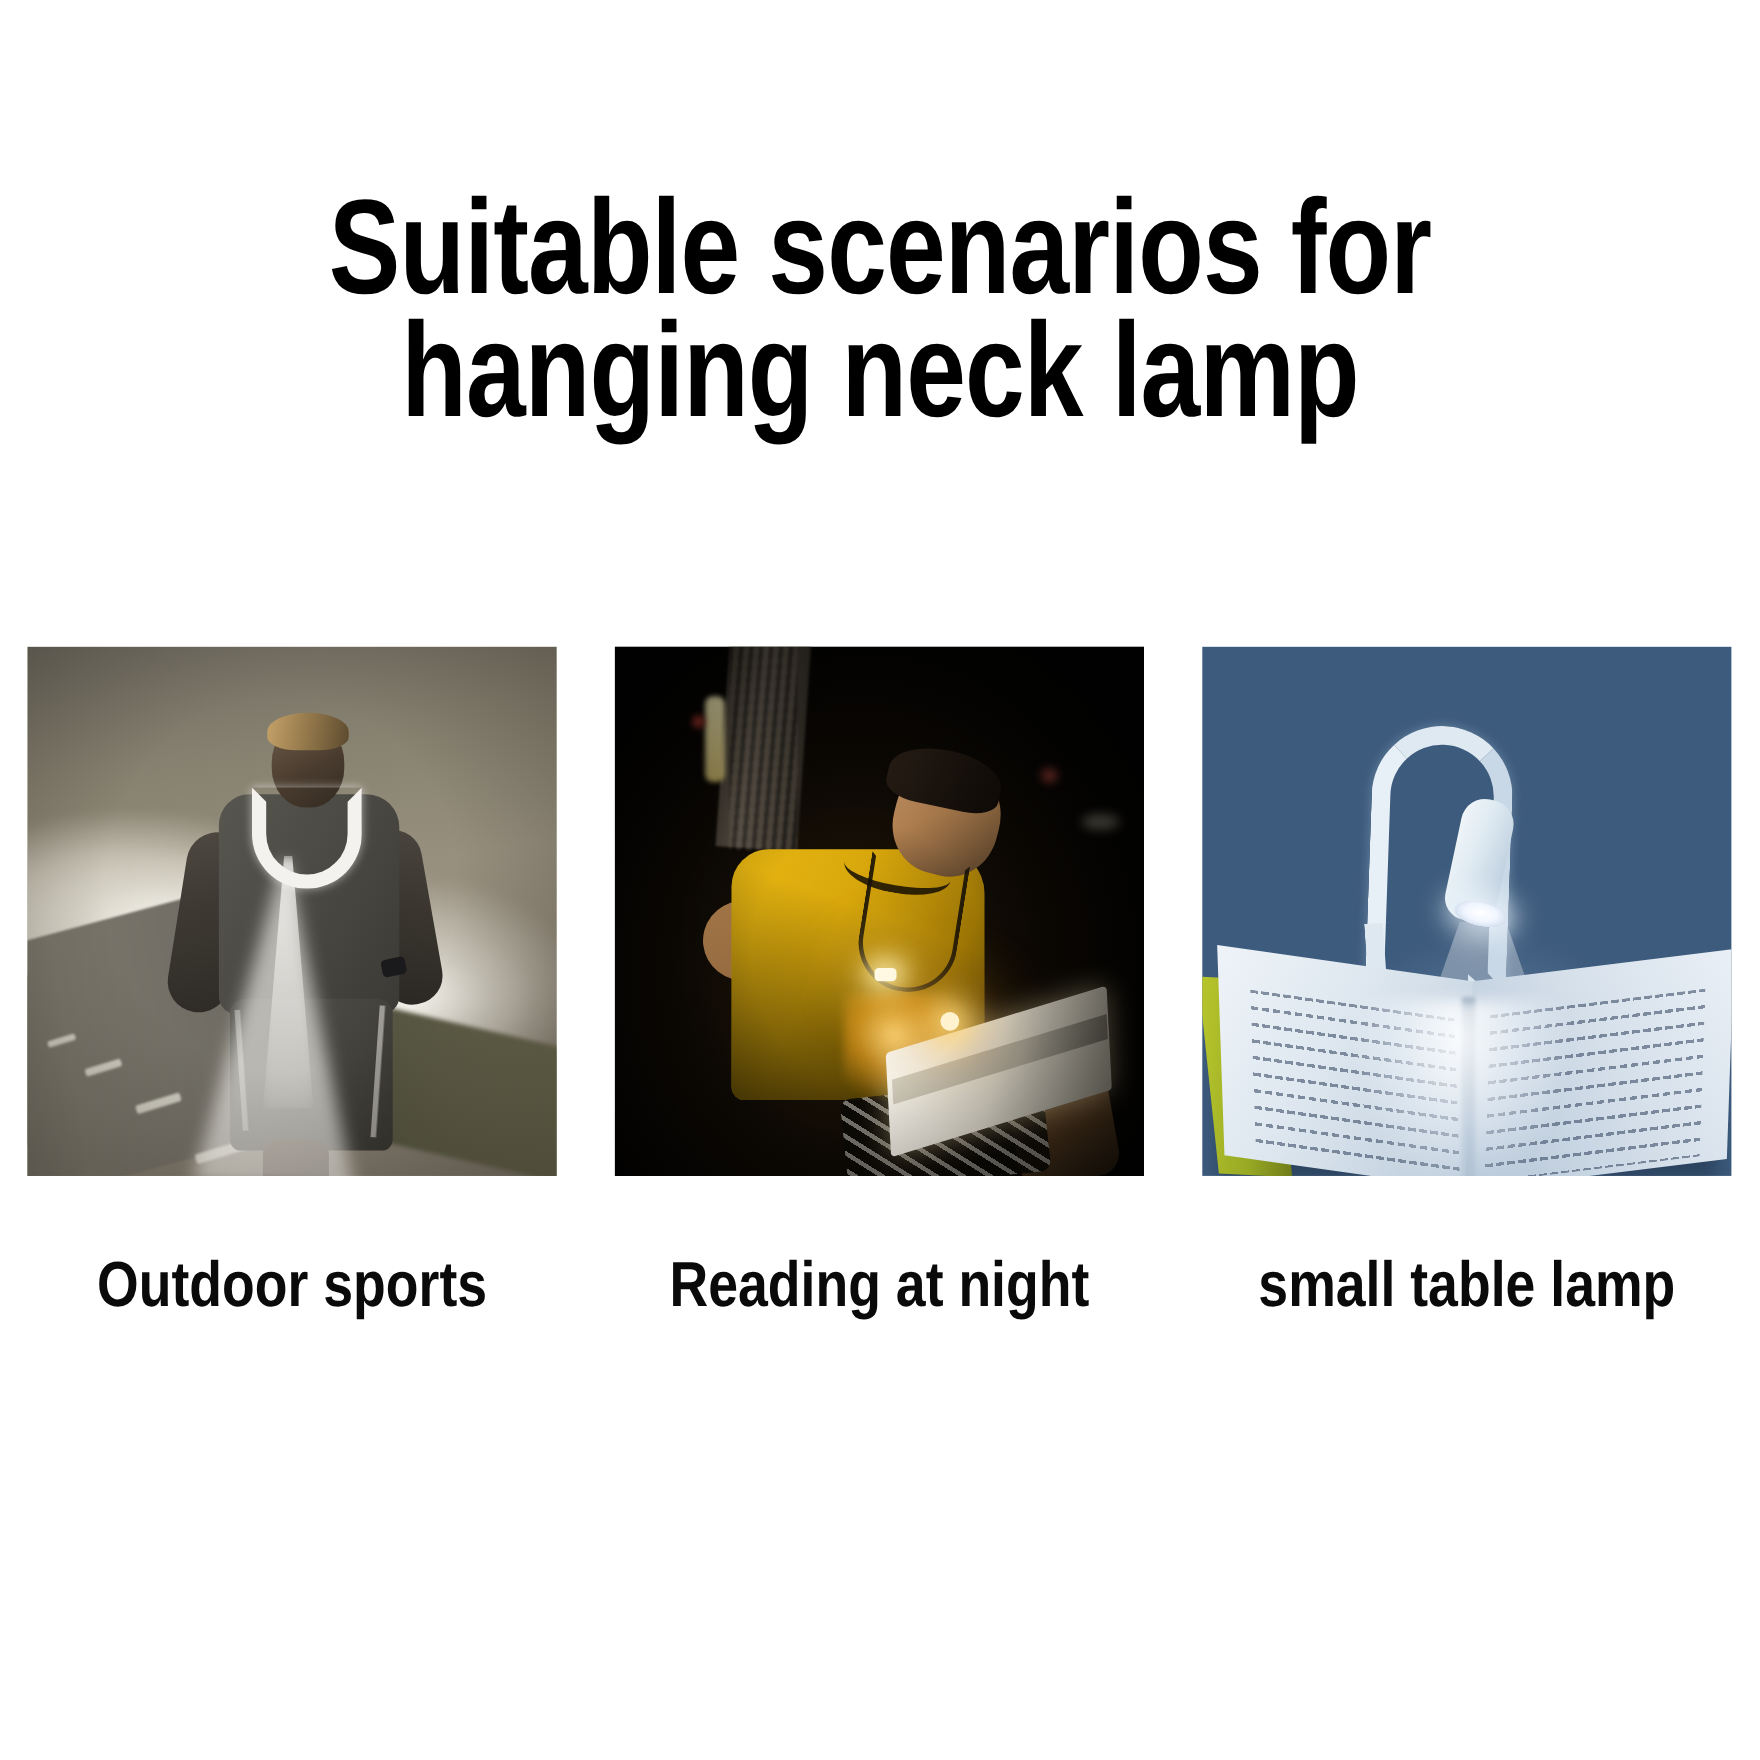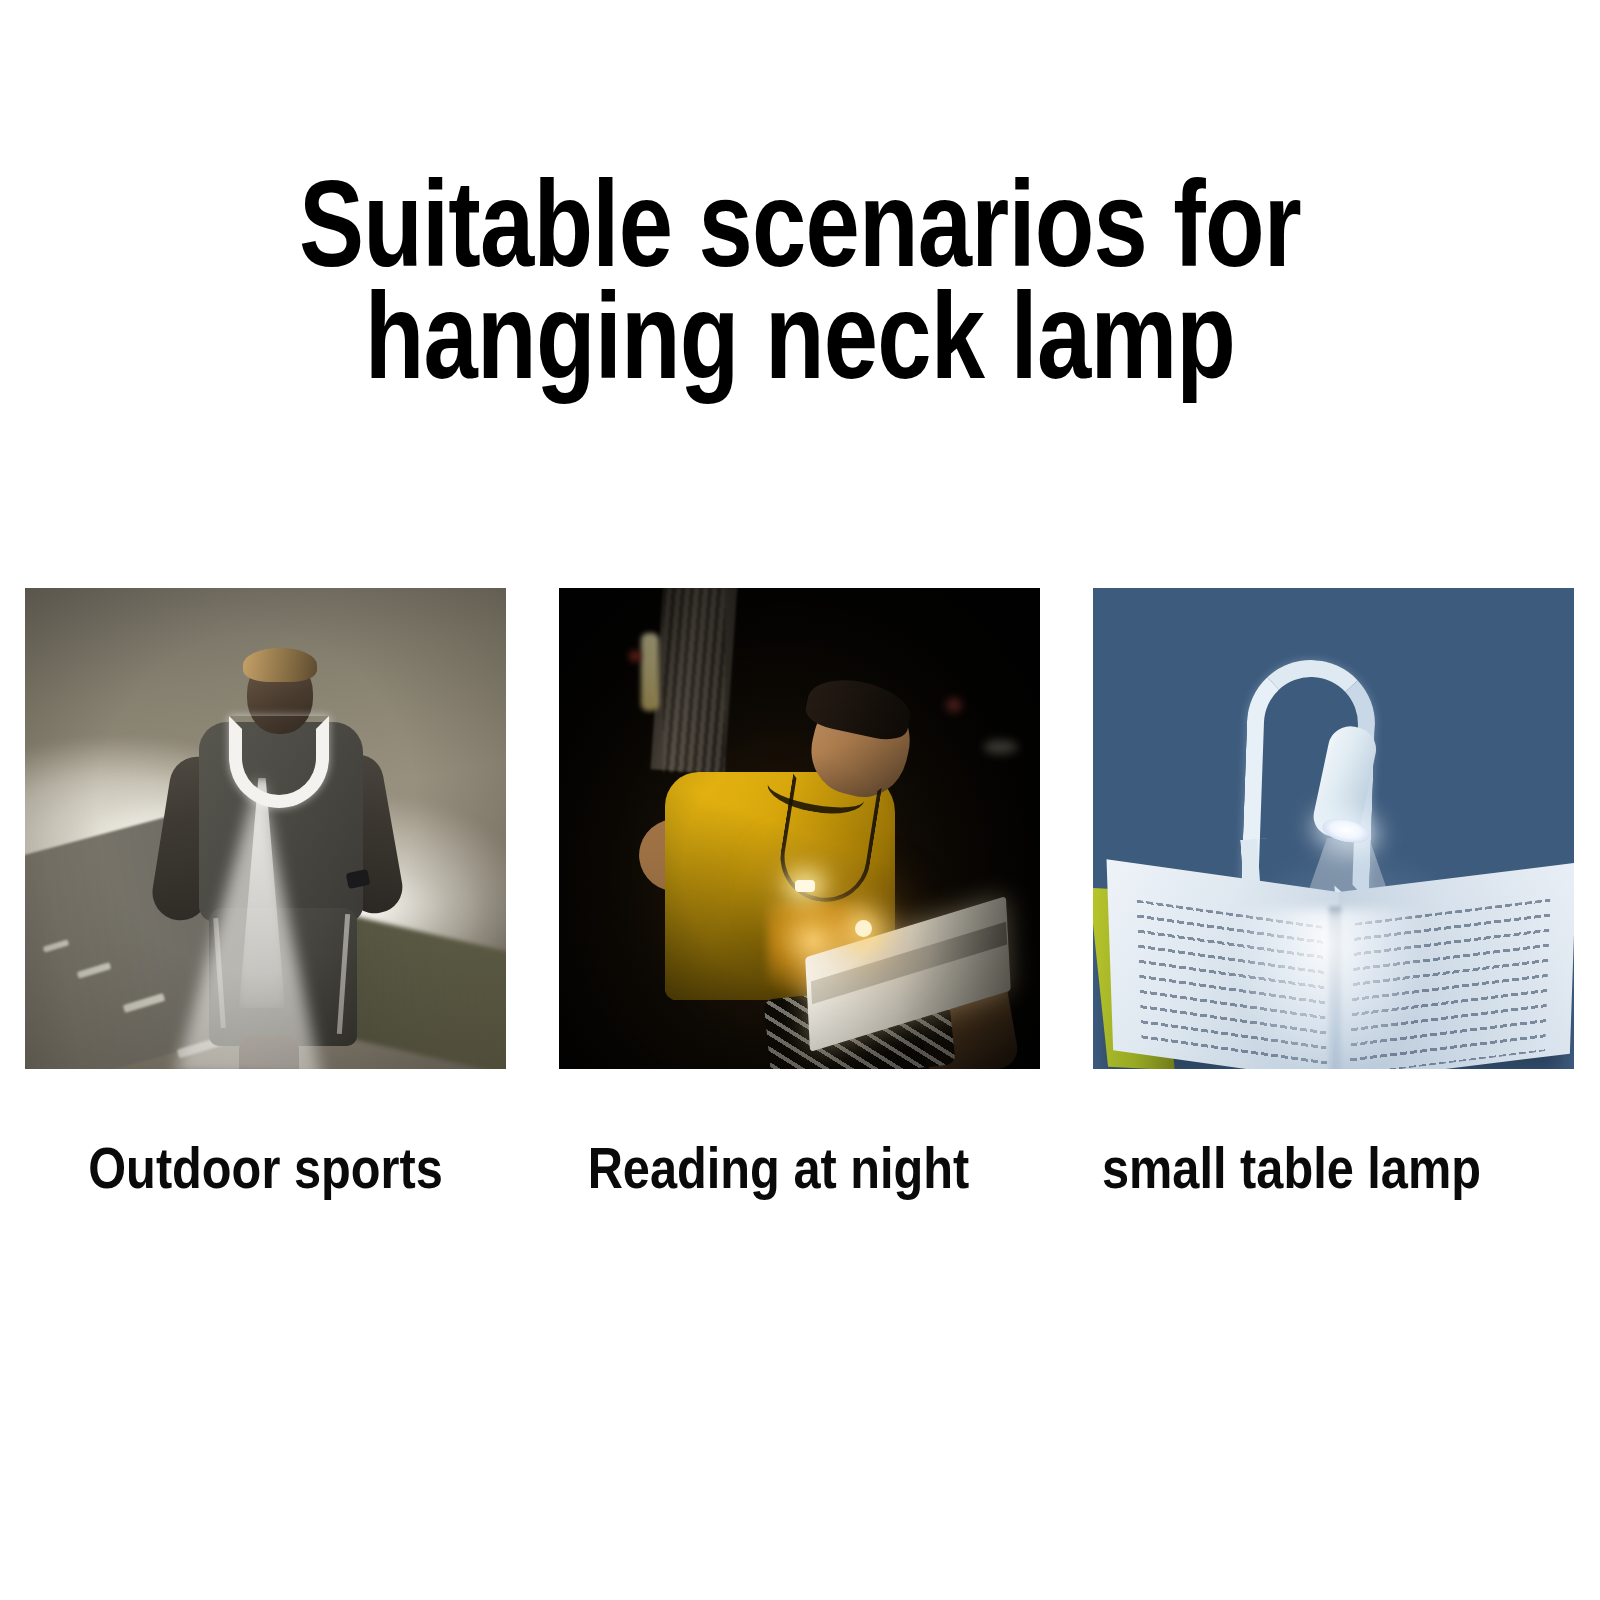--- a/index.html
+++ b/index.html
@@ -553,21 +553,21 @@
   }
 
   
   .caption-row {
     position: absolute;
     top: 1132px;
     left: 25px;
     width: 1550px;
     height: 80px;
     display: flex;
-    gap: 32px;
+    gap: 53px;
   }
   .caption {
     width: 481px;
     flex: 0 0 auto;
     text-align: center;
     font-family: "Liberation Sans Narrow", "Liberation Sans", sans-serif;
     font-weight: bold;
     font-size: 58px;
     line-height: 72px;
     color: #0a0a0a;

